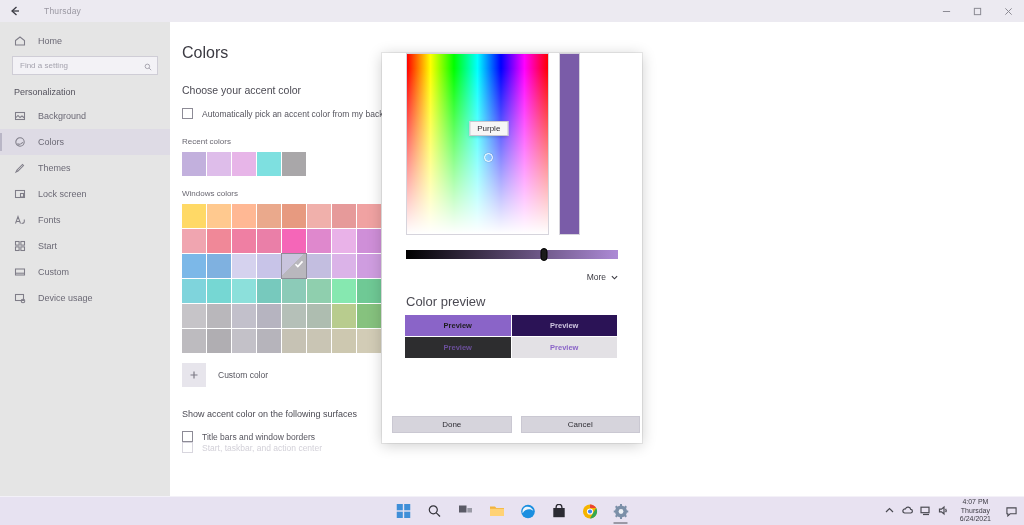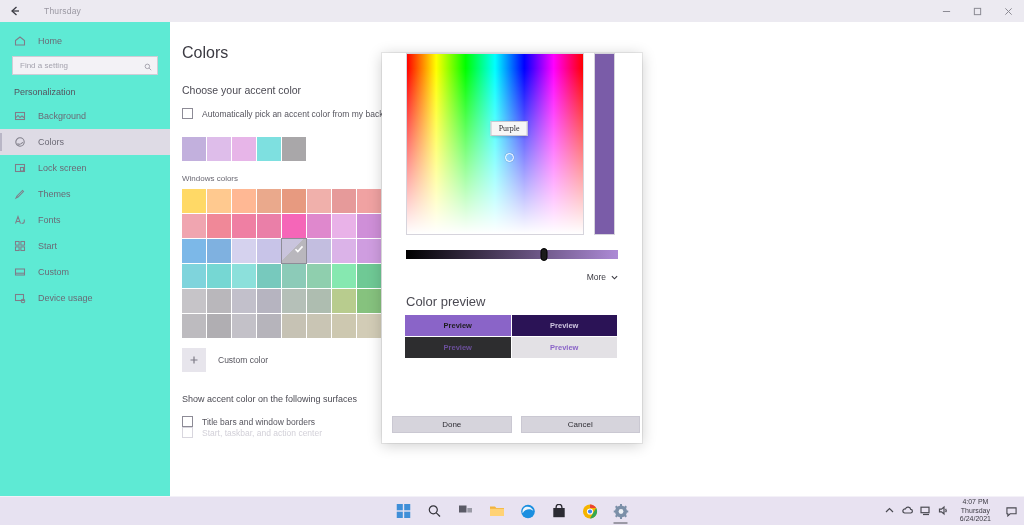--- a/index.html
+++ b/index.html
@@ -49,21 +49,21 @@
   .wc-group { position: absolute; right: 0; top: 0; display: flex; height: 22px; }
   .wc { width: 31px; height: 22px; display:flex; align-items:center; justify-content:center; }
   .wc svg { width: 9px; height: 9px; stroke: #8b8a93; stroke-width: 1.1; fill: none; }
 
   
   #win-body { flex: 1; display: flex; min-height: 0; }
 
   
   #sidebar {
     width: 170px; flex: none;
-    background: #5eead4;
+    background: #e5e5e5;
     padding-top: 6px;
     position: relative;
   }
   .nav-row {
     height: 26px;
     display: flex; align-items: center;
     padding-left: 14px;
     position: relative;
   }
   .nav-row .ico {
@@ -169,29 +169,28 @@
     padding: 0 24px;
     display: flex; flex-direction: column;
   }
   #dialog-title {
     font-size: 11px; color: #2e2d34;
     margin-top: 14px; margin-bottom: 11px;
     margin-left: 0px;
   }
   #picker-row { display: flex; gap: 10px; }
   #sv-box {
-    width: 178px; height: 182px;
+    width: 143px; height: 182px;
     position: relative;
     border: 1px solid #d6d4dc;
     background:
       linear-gradient(to bottom, rgba(255,255,255,0) 8%, rgba(255,255,255,1) 100%),
       linear-gradient(to right,
         #ff0000 0%, #ffff00 16.6%, #00ff00 33.3%,
         #00ffff 50%, #0000ff 66.6%, #ff00ff 83.3%, #ff0000 100%);
-    font-family: Liberation Serif, serif;
   }
   #picker-tooltip {
     position: absolute;
     left: 104px; top: 68px;
     transform: translateX(-50%);
     background: #f6f6f6;
     border: 1px solid #c9c7d0;
     box-shadow: 0 1px 3px rgba(0,0,0,.18);
     font-size: 8px; color: #2e2d34;
     padding: 2px 7px;
@@ -373,34 +372,34 @@
               <circle cx="6" cy="6" r="4.2"></circle>
               <path d="M3.3 7.8c1.6.8 4.2.3 5.4-1.6"></path>
             </svg>
         </span>
         <span class="lbl">Colors</span>
       </div>
 
       <div class="nav-row">
         <span class="ico">
           <svg viewBox="0 0 12 12">
+              <path d="M2 10l2-1 5.5-5.5-1-1L3 8z"></path>
+            </svg>
+        </span>
+        <span class="lbl">Themes</span>
+      </div>
+
+      <div class="nav-row">
+        <span class="ico">
+          <svg viewBox="0 0 12 12">
               <rect x="1.5" y="2.5" width="9" height="7"></rect>
               <rect x="6.5" y="5.5" width="3" height="3.5"></rect>
             </svg>
         </span>
         <span class="lbl">Lock screen</span>
-      </div>
-
-      <div class="nav-row">
-        <span class="ico">
-          <svg viewBox="0 0 12 12">
-              <path d="M2 10l2-1 5.5-5.5-1-1L3 8z"></path>
-            </svg>
-        </span>
-        <span class="lbl">Themes</span>
       </div>
 
       <div class="nav-row">
         <span class="ico">
           <svg viewBox="0 0 12 12">
               <path d="M1.5 9.5L4 2.5l2.5 7M2.4 7.4h3.2M7.5 9.5c1.8 0 2.8-.8 2.8-2v-2"></path>
             </svg>
         </span>
         <span class="lbl">Fonts</span>
       </div>
@@ -441,20 +440,21 @@
     <div id="main">
       <div id="page-title">Colors</div>
 
       <div class="sec-head">Choose your accent color</div>
 
       <div class="cb-row" style="margin-bottom:18px;">
         <span class="cbox"></span>
         <span class="cb-label">Automatically pick an accent color from my background</span>
       </div>
 
+      <div class="small-head">Recent colors</div>
       <div id="recent-swatches">
           <div class="sw-recent" style="background: rgb(194, 176, 221);"></div>
           <div class="sw-recent" style="background: rgb(222, 189, 234);"></div>
           <div class="sw-recent" style="background: rgb(231, 181, 232);"></div>
           <div class="sw-recent" style="background: rgb(126, 224, 224);"></div>
           <div class="sw-recent" style="background: rgb(169, 167, 169);"></div>
         </div>
 
       <div class="small-head" style="margin-top:13px;">Windows colors</div>
       <div id="win-colors-grid">

